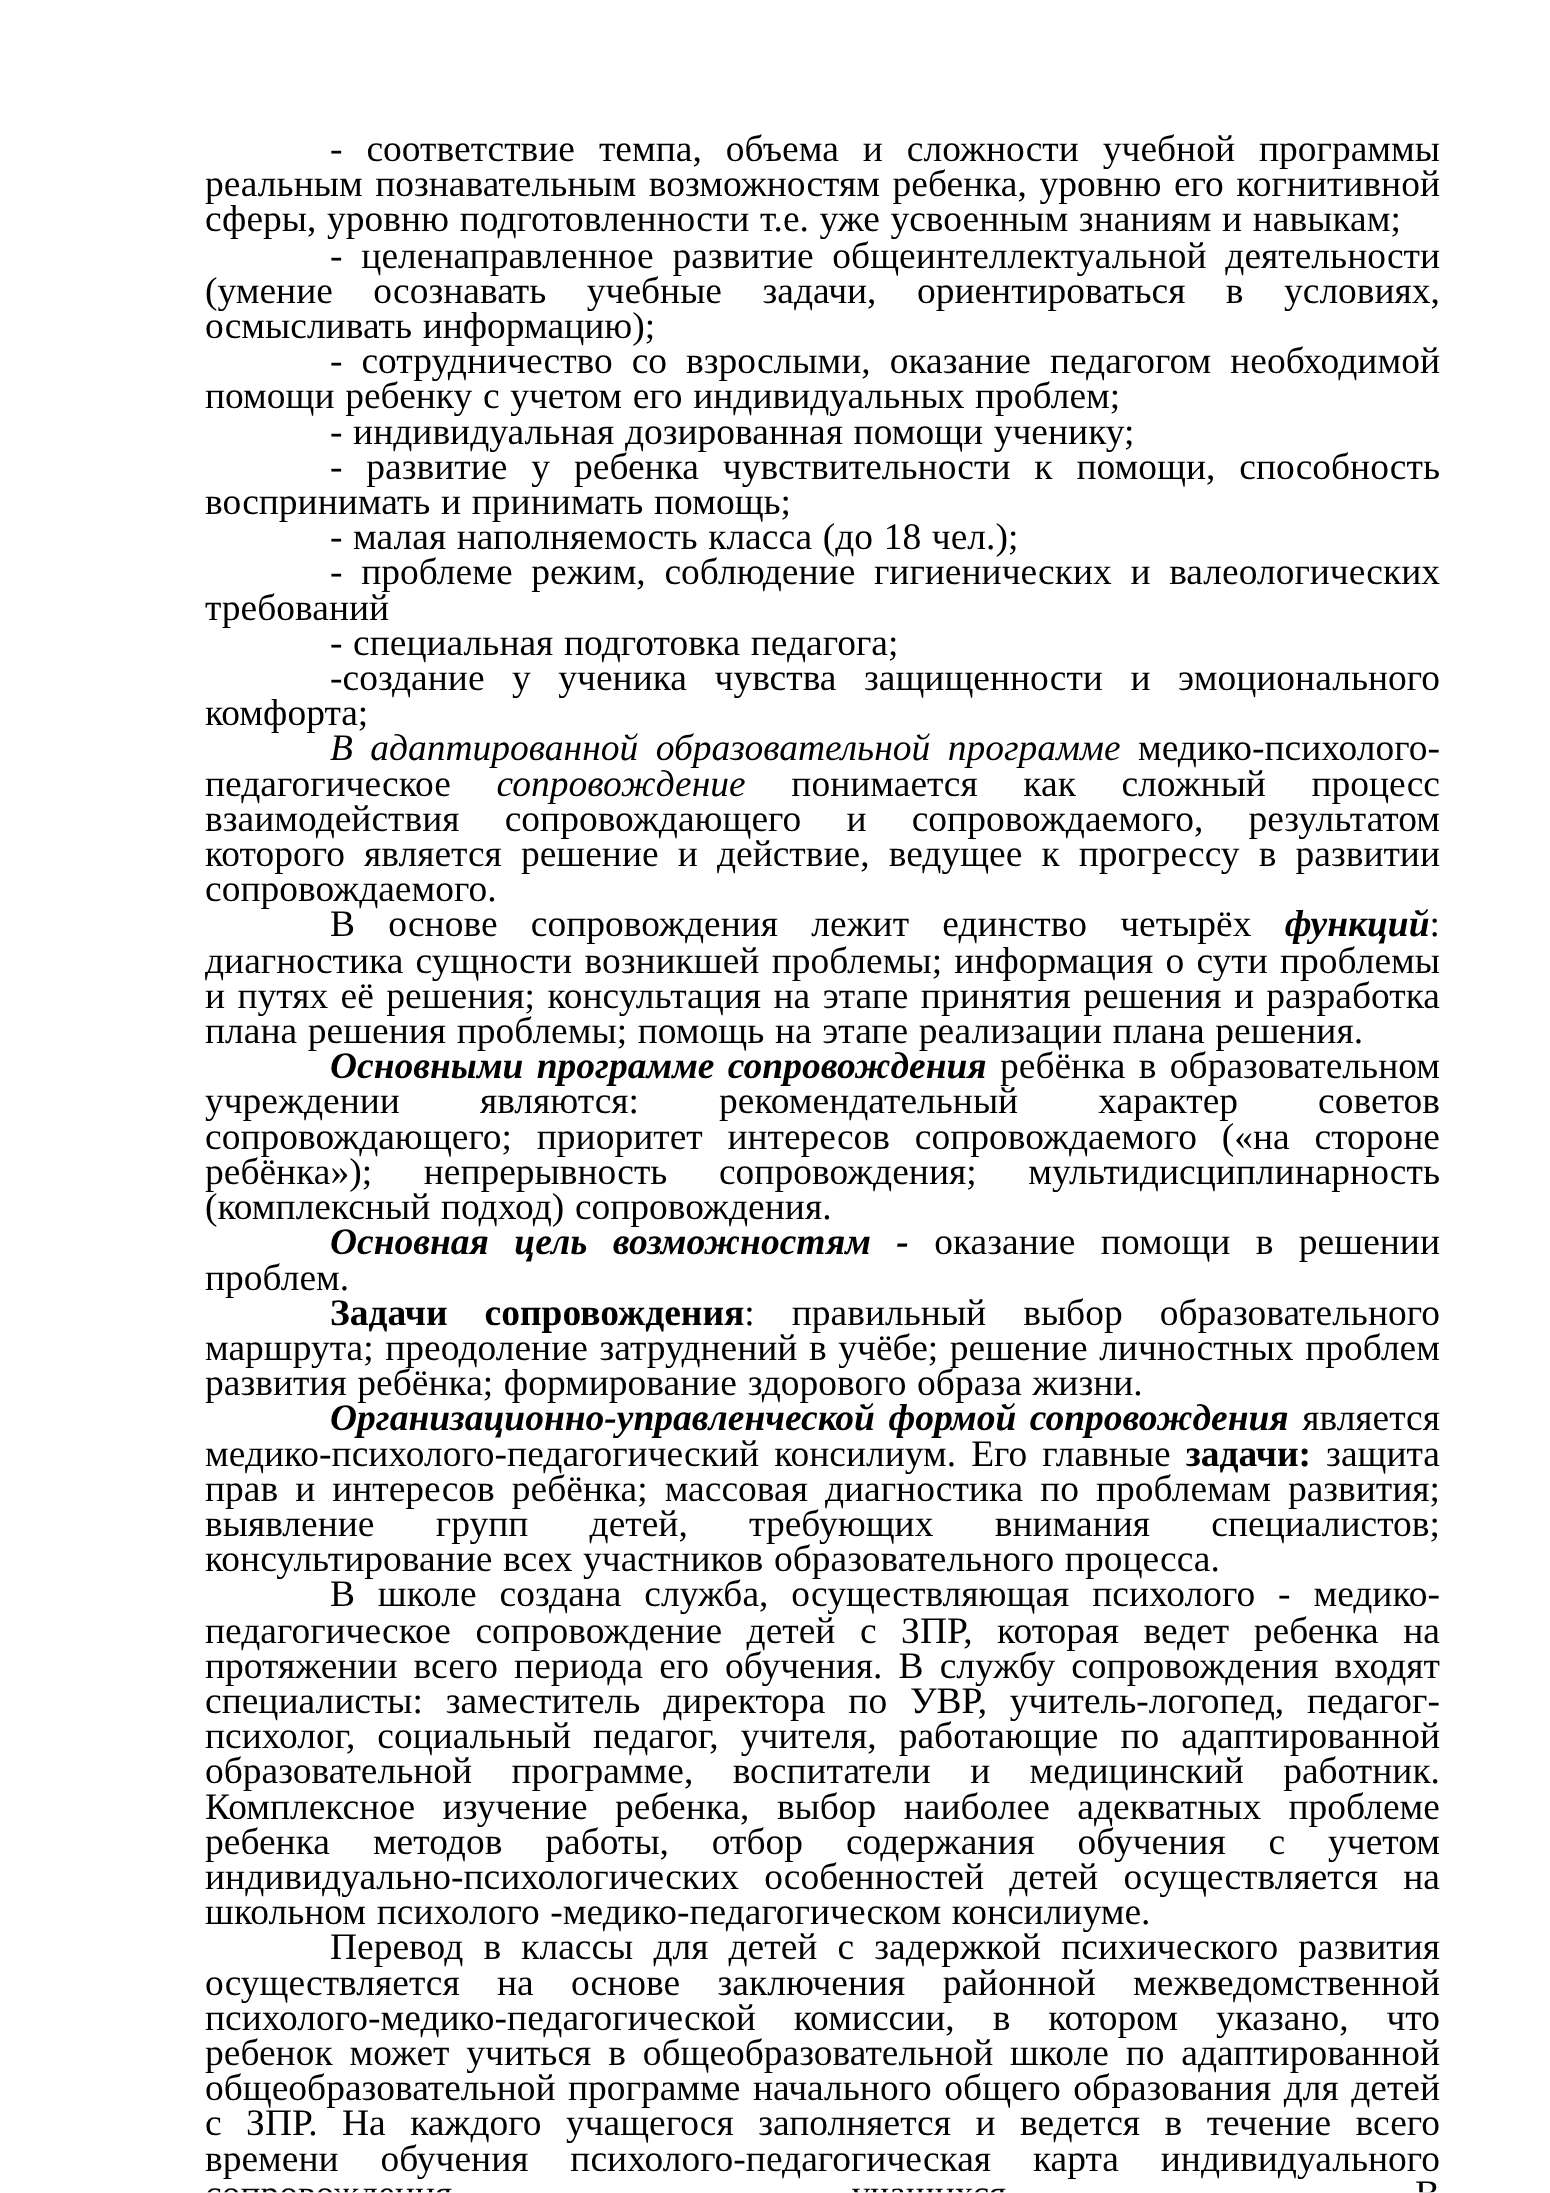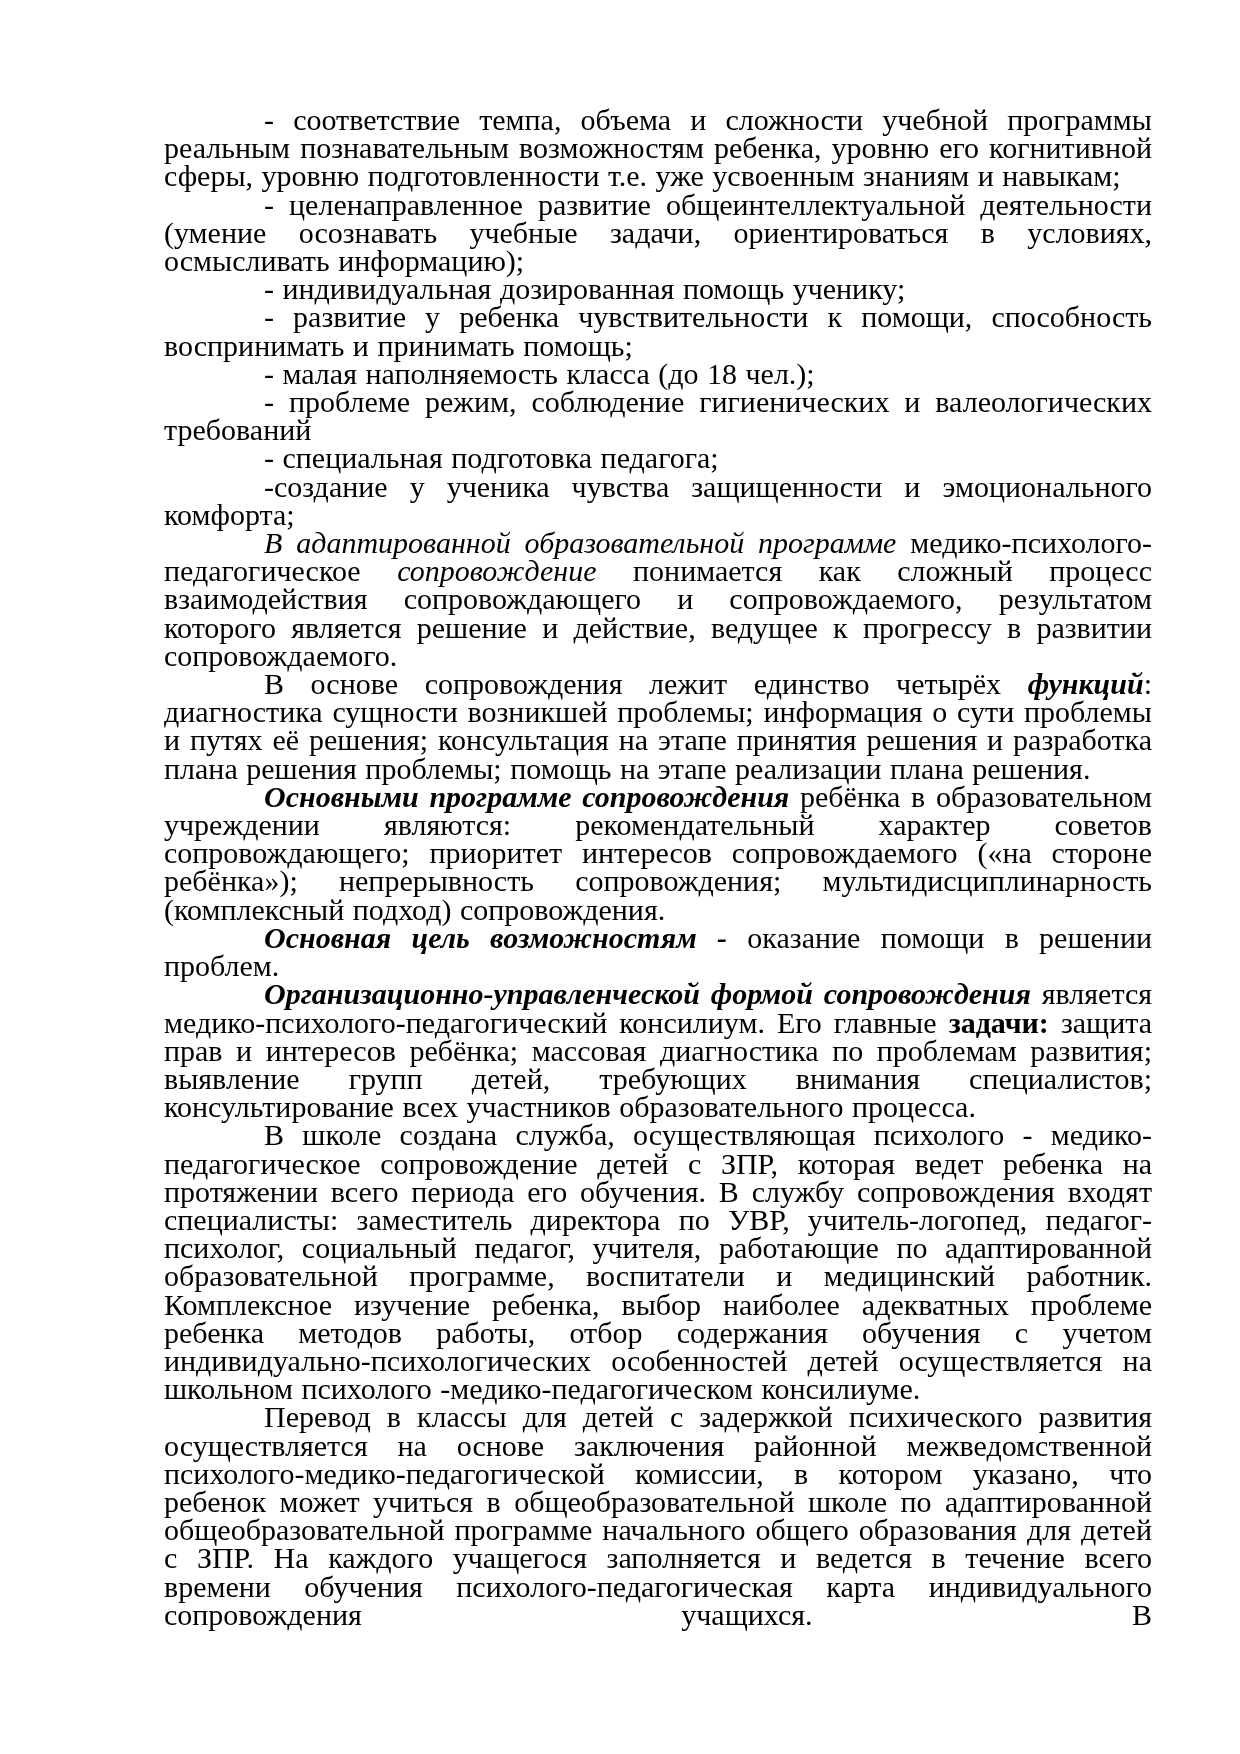--- a/index.html
+++ b/index.html
@@ -38,27 +38,29 @@
   .run.italic { font-weight: normal; font-style: italic; }
   .run.bold-italic { font-weight: bold; font-style: italic; }
 </style>
 </head>
 <body>
 
 <div class="page">
   <div class="doc-body">
       <p class="para"><span class="run normal">- соответствие темпа, объема и сложности учебной программы реальным познавательным возможностям ребенка, уровню его когнитивной сферы, уровню подготовленности т.е. уже усвоенным знаниям и навыкам;</span></p>
       <p class="para"><span class="run normal">- целенаправленное развитие общеинтеллектуальной деятельности (умение осознавать учебные задачи, ориентироваться в условиях, осмысливать информацию);</span></p>
-      <p class="para"><span class="run normal">- индивидуальная дозированная помощь ученику;</span></p>
+      <p class="para"><span class="run normal">- сотрудничество со взрослыми, оказание педагогом необходимой помощи ребенку с учетом его индивидуальных проблем;</span></p>
+      <p class="para"><span class="run normal">- индивидуальная дозированная помощи ученику;</span></p>
       <p class="para"><span class="run normal">- развитие у ребенка чувствительности к помощи, способность воспринимать и принимать помощь;</span></p>
       <p class="para"><span class="run normal">- малая наполняемость класса (до 18 чел.);</span></p>
       <p class="para"><span class="run normal">- проблеме режим, соблюдение гигиенических и валеологических требований</span></p>
       <p class="para"><span class="run normal">- специальная подготовка педагога;</span></p>
       <p class="para"><span class="run normal">-создание у ученика чувства защищенности и  эмоционального комфорта;</span></p>
       <p class="para"><span class="run italic">В адаптированной образовательной программе </span><span class="run normal">медико-психолого-педагогическое </span><span class="run italic">сопровождение </span><span class="run normal">понимается как сложный процесс взаимодействия сопровождающего и сопровождаемого, результатом которого является решение и действие,  ведущее к прогрессу в развитии сопровождаемого.</span></p>
       <p class="para"><span class="run normal">В основе сопровождения лежит единство четырёх </span><span class="run bold-italic">функций</span><span class="run normal">: диагностика сущности возникшей проблемы; информация о сути проблемы и путях её решения; консультация на этапе принятия решения и разработка плана решения проблемы; помощь на этапе реализации плана решения.</span></p>
       <p class="para"><span class="run bold-italic">Основными программе сопровождения </span><span class="run normal">ребёнка в образовательном учреждении являются: рекомендательный характер советов сопровождающего; приоритет интересов сопровождаемого («на стороне ребёнка»); непрерывность сопровождения; мультидисциплинарность (комплексный подход) сопровождения.</span></p>
       <p class="para"><span class="run bold-italic">Основная цель возможностям - </span><span class="run normal">оказание помощи в решении проблем.</span></p>
+      <p class="para"><span class="run bold">Задачи сопровождения</span><span class="run normal">: правильный выбор образовательного маршрута; преодоление затруднений в учёбе; решение личностных проблем развития ребёнка; формирование здорового образа жизни.</span></p>
       <p class="para"><span class="run bold-italic">Организационно-управленческой формой сопровождения </span><span class="run normal">является медико-психолого-педагогический консилиум. Его главные </span><span class="run bold">задачи: </span><span class="run normal">защита прав и интересов ребёнка; массовая диагностика по проблемам развития; выявление групп детей, требующих внимания специалистов; консультирование всех участников образовательного процесса.</span></p>
       <p class="para"><span class="run normal">В школе создана служба, осуществляющая психолого - медико-педагогическое сопровождение детей с ЗПР, которая ведет ребенка  на протяжении всего периода его обучения. В службу сопровождения входят специалисты: заместитель директора по УВР, учитель-логопед, педагог-психолог, социальный педагог, учителя, работающие по адаптированной образовательной программе, воспитатели и медицинский работник. Комплексное изучение ребенка, выбор наиболее адекватных проблеме ребенка методов работы, отбор содержания обучения с учетом индивидуально-психологических особенностей детей осуществляется на школьном психолого -медико-педагогическом консилиуме.</span></p>
       <p class="para cont"><span class="run normal">Перевод в классы для детей с задержкой  психического развития  осуществляется на основе заключения  районной межведомственной психолого-медико-педагогической комиссии, в котором указано, что ребенок может учиться в общеобразовательной школе по адаптированной общеобразовательной программе начального общего образования для детей с ЗПР.  На каждого учащегося заполняется и ведется в течение всего времени обучения психолого-педагогическая карта индивидуального сопровождения учащихся. В</span></p>
     </div>
 </div>
 
 </body></html>

